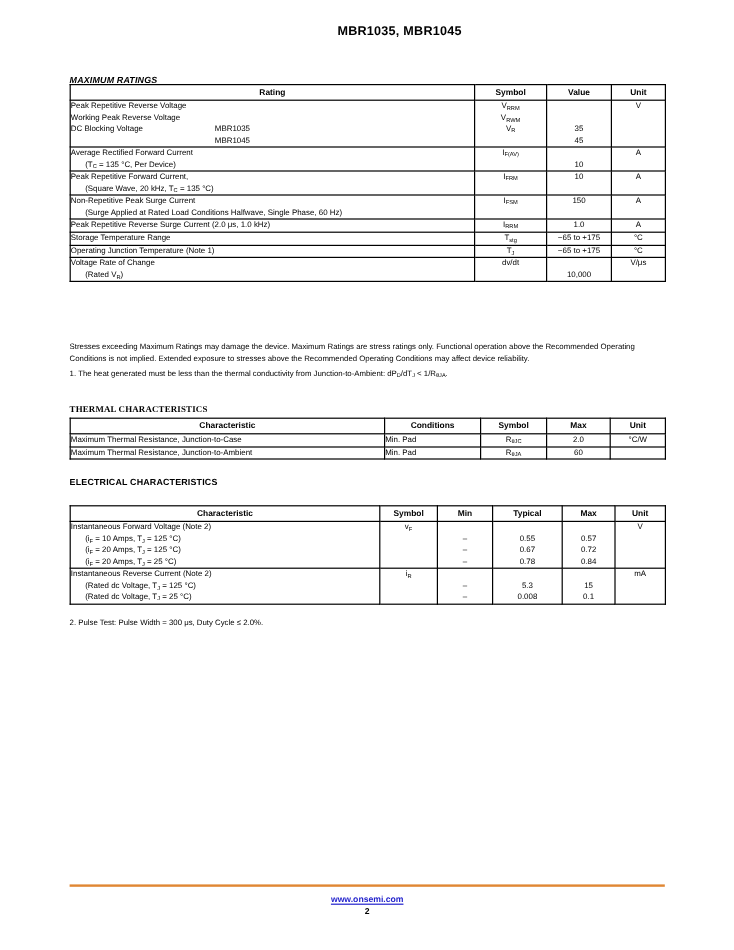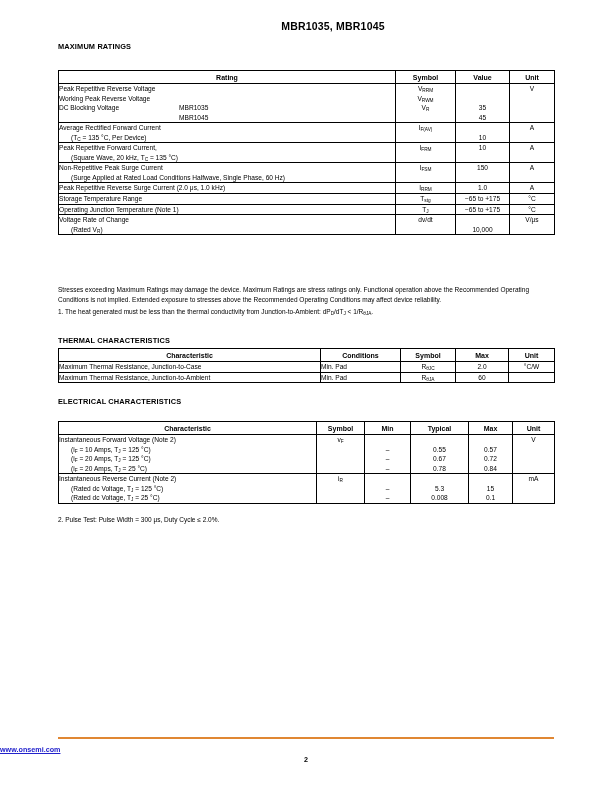--- a/index.html
+++ b/index.html
@@ -97,20 +97,21 @@
     top: 737px;
     width: 496px;
     height: 2.4px;
     background: #e08733;
   }
   .footer-link {
     position: absolute;
     left: 0;
     top: 745px;
     width: 612px;
+    text-align: center;
     font-size: 7.2px;
     font-weight: bold;
     color: #2222cc;
     text-decoration: underline;
   }
   .footer-page {
     position: absolute;
     left: 0;
     top: 755px;
     width: 612px;
@@ -121,21 +122,21 @@
   }
   .nowrap { white-space: nowrap; }
 </style>
 </head>
 <body>
 
 <div class="page">
 
   <div class="doc-title">MBR1035, MBR1045</div>
 
-  <div class="section-label" style="top:42px;">MAXIMUM RATINGS</div>
+  <div class="section-label" style="top:62px;font-style:italic;">MAXIMUM RATINGS</div>
 
   <table class="ds" style="top:70px;">
     <colgroup>
       <col style="width:337px">
         <col style="width:60px">
         <col style="width:54px">
         <col style="width:45px">
     </colgroup>
     <thead>
       <tr>
@@ -252,21 +253,21 @@
         <td class="c-center">V/μs</td>
       </tr>
     </tbody>
   </table>
 
   <div class="notes" style="top:285px;">
     <p>Stresses exceeding Maximum Ratings may damage the device. Maximum Ratings are stress ratings only. Functional operation above the Recommended Operating Conditions is not implied. Extended exposure to stresses above the Recommended Operating Conditions may affect device reliability.</p>
     <p class="note-num"><span>1.  The heat generated must be less than the thermal conductivity from Junction-to-Ambient: dP</span><sub>D</sub><span>/dT</span><sub>J</sub><span> &lt; 1/R</span><sub>θJA</sub><span>.</span></p>
   </div>
 
-  <div class="section-label" style="top:336px;">THERMAL CHARACTERISTICS</div>
+  <div class="section-label" style="top:336px;font-family:Liberation Serif, serif;">THERMAL CHARACTERISTICS</div>
 
   <table class="ds" style="top:348px;">
     <colgroup>
       <col style="width:262px">
         <col style="width:80px">
         <col style="width:55px">
         <col style="width:53px">
         <col style="width:46px">
     </colgroup>
     <thead>

